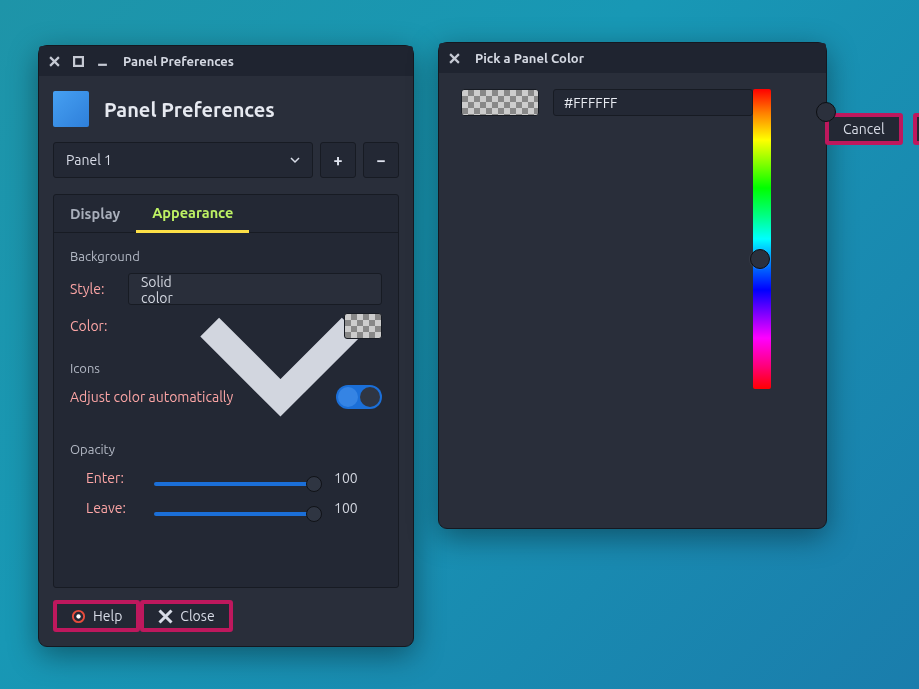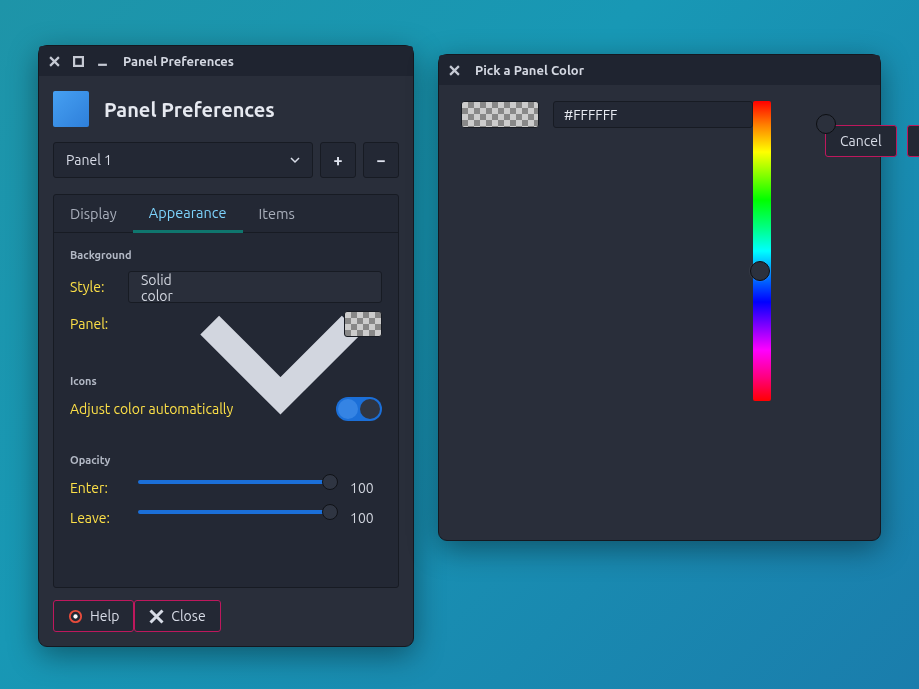--- a/index.html
+++ b/index.html
@@ -1,52 +1,52 @@
 <!DOCTYPE html>
 <html><head>
 <meta charset="utf-8">
 <style>
 *{box-sizing:border-box;margin:0;padding:0;font-family:"Segoe UI",Ubuntu,sans-serif}
 body{background:linear-gradient(135deg,#1e94a8 0%,#1898b5 40%,#1a7dac 100%);width:919px;height:689px;position:relative;overflow:hidden;color:#d0d4dd}
 .window{position:absolute;background:#292e3a;border:1px solid #151820;border-radius:9px;box-shadow:0 8px 30px rgba(0,0,0,.4);display:flex;flex-direction:column}
 .win1{left:38px;top:45px;width:376px;height:602px}
-.win2{left:438px;top:54px;width:443px;height:487px}
+.win2{left:438px;top:42px;width:389px;height:487px}
 .titlebar{height:30px;background:#1f2430;display:flex;align-items:center;padding:0 8px;gap:10px;border-top-left-radius:3px;border-top-right-radius:3px}
 .titlebar .tbtn{width:14px;height:14px;display:flex;align-items:center;justify-content:center;color:#c6cad4;font-size:13px;cursor:pointer}
 .titlebar .tbtn svg{width:11px;height:11px;stroke:#c6cad4;stroke-width:2;fill:none}
 .titlebar .title{font-size:13px;color:#d4d8e2;font-weight:600;margin-left:4px}
 .win-header{display:flex;align-items:center;gap:15px;padding:15px 14px}
 .win-header .glyph{width:36px;height:36px;background:linear-gradient(135deg,#46a0f2,#2e7fda);border-radius:2px}
 .win-header h1{font-size:20px;font-weight:600;color:#e6e9f0}
 .body{padding:0 14px 14px 14px;flex:1;display:flex;flex-direction:column}
 .row-panel{display:flex;gap:7px;margin-bottom:16px}
 .combo{flex:1;height:36px;background:#232834;border:1px solid #171b23;border-radius:3px;display:flex;align-items:center;justify-content:space-between;padding:0 12px;font-size:14px;color:#d8dce7;cursor:pointer}
 .combo .chev{width:10px;height:10px}
 .sqbtn{width:36px;height:36px;background:#232834;border:1px solid #171b23;border-radius:3px;display:flex;align-items:center;justify-content:center;color:#e0e4ef;cursor:pointer;font-size:16px;font-weight:bold}
 .tabframe{background:#232834;border:1px solid #171b23;border-radius:3px;flex:1;display:flex;flex-direction:column}
 .tabs{display:flex;height:38px;border-bottom:1px solid #171b23}
-.tab{padding:0 16px;display:flex;align-items:center;font-size:14.5px;font-weight:400;color:#a9afbb;cursor:pointer}
-.tab.active{color:#7dd3fc;border-bottom:3px solid #0f766e;margin-bottom:-1px}
+.tab{padding:0 16px;display:flex;align-items:center;font-size:14.5px;font-weight:700;color:#a9afbb;cursor:pointer}
+.tab.active{color:#bef264;border-bottom:3px solid #fde047;margin-bottom:-1px}
 .tabcontent{padding:16px;flex:1}
-.sect{font-size:11px;font-weight:700;color:#b3b9c5;margin-bottom:10px;margin-top:6px}
+.sect{font-size:13px;font-weight:400;color:#b3b9c5;margin-bottom:10px;margin-top:6px}
 .sect:first-child{margin-top:0}
 .formrow{display:flex;align-items:center;gap:10px;margin:8px 0}
-.lbl{min-width:48px;font-size:14px;color:#fde047}
+.lbl{min-width:48px;font-size:14px;color:#fca5a5}
 .sel{flex:1;height:32px;background:#292e3a;border:1px solid #171b23;border-radius:3px;display:flex;align-items:flex-start;justify-content:space-between;padding:0 12px;font-size:14px;color:#d2d6df;cursor:pointer}
 .swatch{width:38px;height:26px;border:1px solid #171b23;border-radius:3px;cursor:pointer;background-image:linear-gradient(45deg,#888 25%,transparent 25%),linear-gradient(-45deg,#888 25%,transparent 25%),linear-gradient(45deg,transparent 75%,#888 75%),linear-gradient(-45deg,transparent 75%,#888 75%);background-size:12px 12px;background-position:0 0,0 6px,6px -6px,-6px 0;background-color:#ccc}
 .spacer{flex:1}
 .toggle{width:46px;height:24px;background:#1b6fd8;border-radius:12px;position:relative;cursor:pointer}
 .toggle::after{content:"";position:absolute;width:20px;height:20px;background:#2f3542;border-radius:50%;top:2px;right:2px}
 .toggle::before{content:"";position:absolute;width:20px;height:20px;background:#3584e4;border-radius:50%;top:2px;left:2px}
-.sliderrow{display:flex;align-items:flex-start;gap:20px;margin:14px 0}
+.sliderrow{display:flex;align-items:flex-end;gap:20px;margin:14px 16px}
 .slider{flex:1;height:4px;background:#1b6fd8;border-radius:2px;position:relative;cursor:pointer}
 .slider .knob{position:absolute;right:-8px;top:-6px;width:16px;height:16px;background:#2f3542;border:1px solid #101217;border-radius:50%}
 .sval{width:32px;font-size:14px;color:#d2d6df}
 .footer{display:flex;justify-content:flex-start;padding-top:12px}
-.btn{height:32px;padding:0 14px;background:#232834;border:1px solid #be185d;border-radius:3px;display:flex;align-items:center;gap:7px;font-size:14px;color:#d8dce7;cursor:pointer}
+.btn{height:32px;padding:0 14px;background:#232834;border:4px solid #be185d;border-radius:3px;display:flex;align-items:center;gap:7px;font-size:14px;color:#d8dce7;cursor:pointer}
 .btn .ic{width:15px;height:15px;display:flex;align-items:center;justify-content:center}
 .cp-body{padding:16px 22px;flex:1;display:flex;flex-direction:row}
 .cp-top{display:flex;gap:14px;justify-content:center;margin-bottom:16px}
 .cp-preview{width:78px;height:27px;border-radius:3px;border:1px solid #171b23;background-image:linear-gradient(45deg,#888 25%,transparent 25%),linear-gradient(-45deg,#888 25%,transparent 25%),linear-gradient(45deg,transparent 75%,#888 75%),linear-gradient(-45deg,transparent 75%,#888 75%);background-size:12px 12px;background-position:0 0,0 6px,6px -6px,-6px 0;background-color:#ccc}
 .cp-input{width:200px;height:27px;background:#232834;border:1px solid #171b23;border-radius:3px;padding:0 10px;font-size:14px;color:#e8ebf2;display:flex;align-items:center}
 .cp-main{display:flex;gap:18px;align-items:flex-start;position:relative}
 .hue{width:18px;height:300px;border-radius:2px;background:linear-gradient(to bottom,#ff0000 0%,#ff8000 8%,#ffff00 17%,#80ff00 25%,#00ff00 33%,#00ff80 42%,#00ffff 50%,#0080ff 58%,#0000ff 67%,#8000ff 75%,#ff00ff 83%,#ff0080 92%,#ff0000 100%);cursor:pointer;flex-shrink:0}
 .hue-k{position:absolute;left:-3px;top:160px;width:20px;height:20px;border-radius:50%;background:#2b303c;border:1px solid #0d0f13;box-shadow:0 0 0 1px rgba(255,255,255,.05);cursor:pointer}
 .satval{flex:1;height:300px;border-radius:2px;position:relative;background:linear-gradient(to top,#000,rgba(0,0,0,0)),linear-gradient(to right,#fff,rgba(255,255,255,0)),#1a73e8;cursor:crosshair}
 .alpha{margin-top:16px;margin-left:36px;height:16px;border-radius:2px;position:relative;cursor:pointer;background-image:linear-gradient(to right,rgba(0,0,0,0),#fff),linear-gradient(45deg,#888 25%,transparent 25%),linear-gradient(-45deg,#888 25%,transparent 25%),linear-gradient(45deg,transparent 75%,#888 75%),linear-gradient(-45deg,transparent 75%,#888 75%);background-size:100% 100%,12px 12px,12px 12px,12px 12px,12px 12px;background-position:0 0,0 0,0 6px,6px -6px,-6px 0;background-color:#ccc}
@@ -88,40 +88,39 @@
             <path d="M1 3L5 7L9 3" stroke-width="1.5"></path>
           </svg>
       </div>
       <div class="sqbtn">+</div>
       <div class="sqbtn">−</div>
     </div>
     <div class="tabframe">
       <div class="tabs">
         <div class="tab">Display</div>
         <div class="tab active">Appearance</div>
-        <div class="tab">Items</div>
       </div>
       <div class="tabcontent">
         <div class="sect">Background</div>
         <div class="formrow">
           <span class="lbl">Style:</span>
           <div class="sel">
             <span>Solid color</span>
             <svg class="chev" viewBox="0 0 10 10">
                 <path d="M1 3L5 7L9 3" stroke-width="1.5"></path>
               </svg>
           </div>
         </div>
         <div class="formrow">
-          <span class="lbl">Panel:</span>
+          <span class="lbl">Color:</span>
           <span class="spacer"></span>
           <div class="swatch"></div>
         </div>
 
-        <div class="sect" style="margin-top:38px">Icons</div>
+        <div class="sect" style="margin-top:22px">Icons</div>
         <div class="formrow">
           <span class="lbl" style="min-width:auto">Adjust color automatically</span>
           <span class="spacer"></span>
           <div class="toggle"></div>
         </div>
 
         <div class="sect" style="margin-top:33px">Opacity</div>
         <div class="sliderrow">
           <span class="lbl">Enter:</span>
           <div class="slider">

